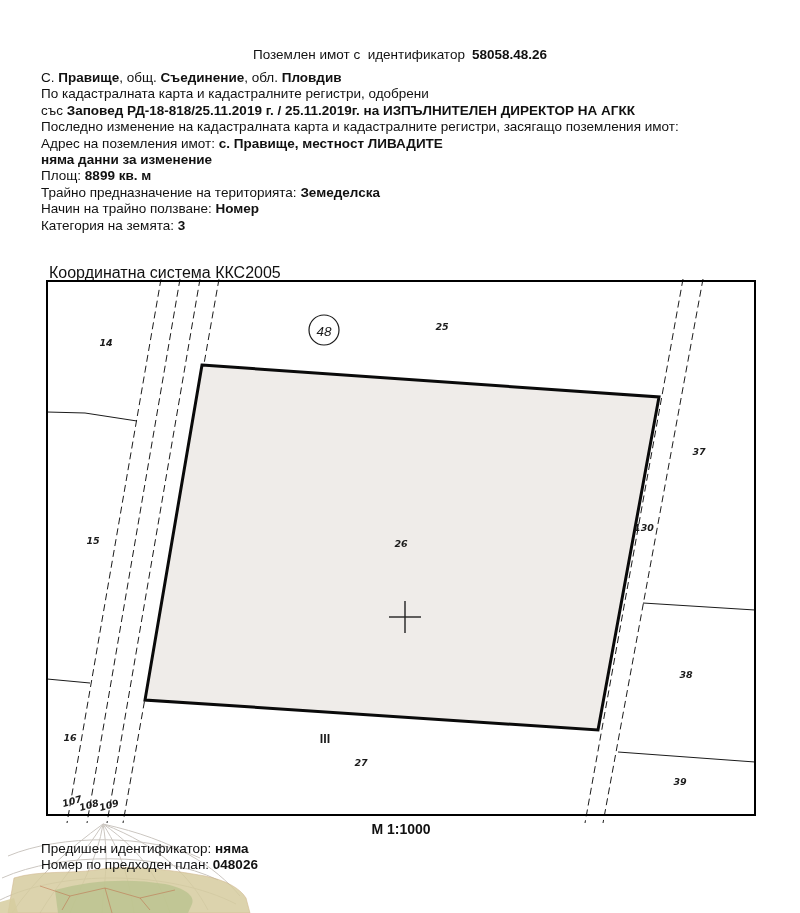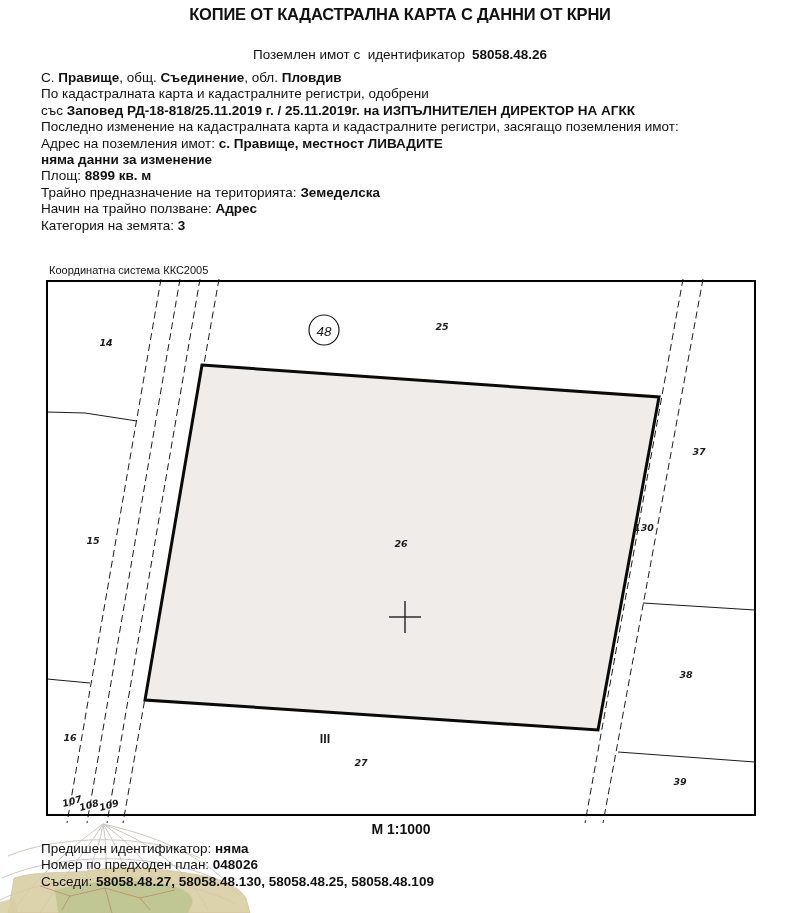--- a/index.html
+++ b/index.html
@@ -5,21 +5,21 @@
   html,body{margin:0;padding:0;background:#fff;}
   .page{position:relative;width:800px;height:913px;background:#ffffff;overflow:hidden;
         font-family:"Liberation Sans",sans-serif;color:#111;}
   .doc-title{position:absolute;top:5px;left:0;width:100%;text-align:center;
              font-size:16.5px;font-weight:bold;letter-spacing:-0.2px;}
   .doc-subtitle{position:absolute;top:47px;left:0;width:100%;text-align:center;font-size:13.5px;}
   .doc-subtitle .lbl{white-space:pre;}
   .doc-subtitle .val{font-weight:bold;margin-left:7px;}
   .info-block{position:absolute;left:41px;top:70px;font-size:13.5px;line-height:16.4px;}
   .info-block b{font-weight:bold;}
-  .coord-label{position:absolute;left:49px;top:264px;font-size:11px;}
+  .coord-label{position:absolute;left:49px;top:264px;font-size:16px;}
   .map-svg{position:absolute;left:45px;top:279px;}
   .map-svg .frame{fill:none;stroke:#000;stroke-width:2;}
   .map-svg .dashed{stroke:#1b1b1b;stroke-width:1;stroke-dasharray:7 4;fill:none;}
   .map-svg .thin{stroke:#1b1b1b;stroke-width:1;fill:none;}
   .map-svg .parcel{fill:#EFECE9;stroke:#0a0a0a;stroke-width:3;stroke-linejoin:miter;}
   .map-svg text{dominant-baseline:central;}
   .map-svg .plabel{font-family:"DejaVu Sans",sans-serif;font-size:9.5px;
                    font-style:italic;font-weight:bold;fill:#1b1b1b;text-anchor:middle;}
   .map-svg .roman{font-family:"Liberation Sans",sans-serif;font-size:12.5px;
                   font-style:normal;font-weight:bold;}
@@ -56,36 +56,35 @@
         <path d="M14,60 C40,52 70,56 95,52 C130,46 170,52 205,58 C225,62 240,70 246,80 L250,95 L8,95 Z" fill="#d6cc9f" opacity="0.85" stroke="#c9ab7e" stroke-width="0.6"></path>
         <path d="M0,84 L14,80 L18,95 L0,95 Z" fill="#d6cc9f" opacity="0.85"></path>
         <path d="M55,72 C90,62 130,60 165,66 C185,70 195,78 192,86 L188,95 L58,95 Z" fill="#bac38f" opacity="0.8"></path>
         <path d="M40,68 L70,78 L105,70 L140,80 L175,72" fill="none" stroke="#c06a48" stroke-width="0.8" opacity="0.65"></path>
         <path d="M105,70 L112,95" fill="none" stroke="#c06a48" stroke-width="0.8" opacity="0.65"></path>
         <path d="M140,80 L150,92" fill="none" stroke="#c06a48" stroke-width="0.8" opacity="0.65"></path>
         <path d="M70,78 L62,92" fill="none" stroke="#c06a48" stroke-width="0.8" opacity="0.65"></path>
       </g>
   </svg>
 
-  <div class="doc-title">КОПИЕ ОТ КАДАСТРАЛНА КАРТА С ДАННИ ОТ КРНИ</div>
 
   <div class="doc-subtitle">
     <span class="lbl">Поземлен имот с  идентификатор</span><span class="val">58058.48.26</span>
   </div>
 
   <div class="info-block" id="info-block">
       <div><span>С. </span><b>Правище</b><span>, общ. </span><b>Съединение</b><span>, обл. </span><b>Пловдив</b></div>
       <div><span>По кадастралната карта и кадастралните регистри, одобрени</span></div>
       <div><span>със </span><b>Заповед РД-18-818/25.11.2019 г. / 25.11.2019г. на ИЗПЪЛНИТЕЛЕН ДИРЕКТОР НА АГКК</b></div>
       <div><span>Последно изменение на кадастралната карта и кадастралните регистри, засягащо поземления имот:</span></div>
       <div><span>Адрес на поземления имот: </span><b>с. Правище, местност ЛИВАДИТЕ</b></div>
       <div><b>няма данни за изменение</b></div>
       <div><span>Площ: </span><b>8899 кв. м</b></div>
       <div><span>Трайно предназначение на територията: </span><b>Земеделска</b></div>
-      <div><span>Начин на трайно ползване: </span><b>Адрес</b></div>
+      <div><span>Начин на трайно ползване: </span><b>Номер</b></div>
       <div><span>Категория на земята: </span><b>3</b></div>
     </div>
 
   <div class="coord-label">Координатна система ККС2005</div>
 
   <svg class="map-svg" id="map-svg" width="712" height="546" viewBox="0 0 712 546">
       <line x1="116" y1="0" x2="22" y2="544" class="dashed"></line>
       <line x1="135" y1="0" x2="42" y2="544" class="dashed"></line>
       <line x1="155" y1="0" x2="62" y2="544" class="dashed"></line>
       <line x1="174" y1="0" x2="78" y2="544" class="dashed"></line>
@@ -115,16 +114,15 @@
       <text x="280" y="460" class="plabel roman">III</text>
       <circle cx="279" cy="51" r="15" class="ccircle"></circle>
       <text x="279" y="52" class="cnum">48</text>
     </svg>
 
   <div class="scale-label">М 1:1000</div>
 
   <div class="footer-block" id="footer-block">
       <div><span>Предишен идентификатор: </span><b>няма</b></div>
       <div><span>Номер по предходен план: </span><b>048026</b></div>
-      <div><span>Съседи: </span><b>58058.48.27, 58058.48.130, 58058.48.25, 58058.48.109</b></div>
     </div>
 
 </div>
 
 </body></html>

